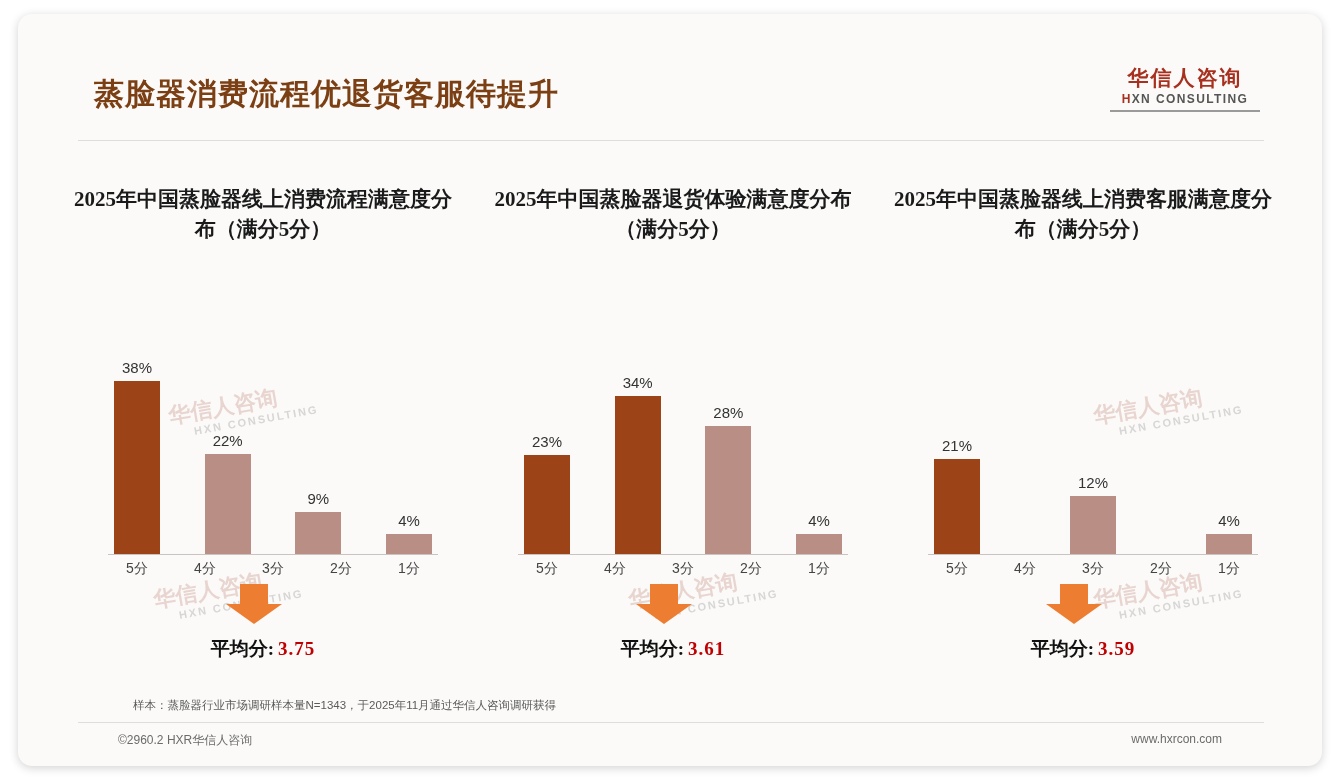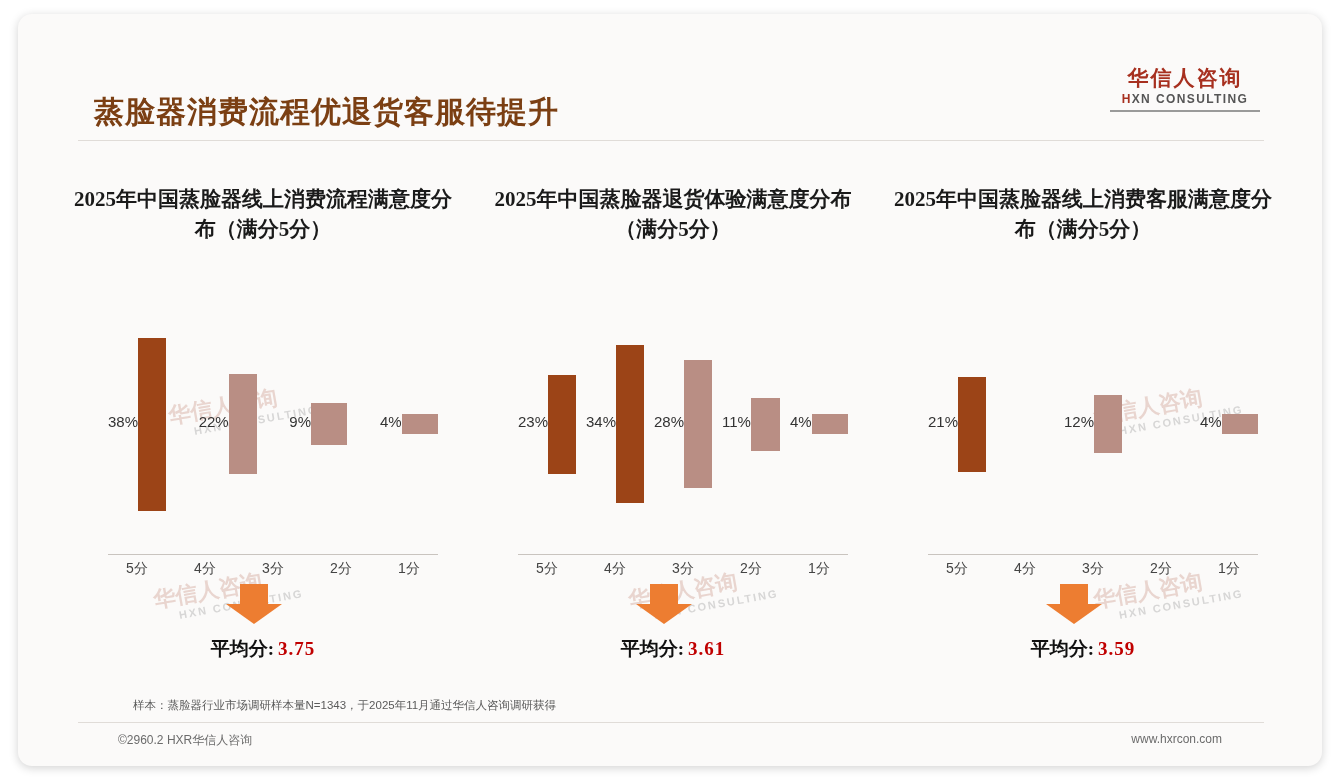--- a/index.html
+++ b/index.html
@@ -28,21 +28,21 @@
   
   .header {
     position: absolute;
     left: 0; top: 0;
     width: 100%;
     height: 118px;
   }
   .slide-title {
     position: absolute;
     left: 76px;
-    top: 78px;
+    top: 60px;
     font-family: "Liberation Sans", sans-serif;
     font-size: 30px;
     font-weight: bold;
     color: #7b3f13;
     letter-spacing: 1px;
     white-space: nowrap;
   }
   .logo {
     position: absolute;
     right: 62px;
@@ -129,21 +129,21 @@
     left: 0;
     top: 260px;
     width: 100%;
     height: 1px;
     background: #c9c4bf;
   }
   .bar-col {
     width: 58px;
     height: 100%;
     display: flex;
-    flex-direction: row;
+    flex-direction: column;
     justify-content: flex-end;
     align-items: center;
   }
   .bar-val {
     font-size: 15px;
     color: #333;
     margin-bottom: 5px;
     font-family: "Liberation Sans", sans-serif;
   }
   .bar {
@@ -336,24 +336,20 @@
           </div>
           <div class="bar-col">
             <div class="bar-val">34%</div>
             <div class="bar" style="height:158px; background:#9c4417;"></div>
           </div>
           <div class="bar-col">
             <div class="bar-val">28%</div>
             <div class="bar" style="height:128px; background:#b98e84;"></div>
           </div>
           <div class="bar-col">
-            <div class="bar-val">11%</div>
-            <div class="bar" style="height:53px; background:#b98e84;"></div>
-          </div>
-          <div class="bar-col">
             <div class="bar-val">4%</div>
             <div class="bar" style="height:20px; background:#b98e84;"></div>
           </div>
         </div>
         <div class="axis-line"></div>
         <div class="cat-row">
           <div class="cat">5分</div>
           <div class="cat">4分</div>
           <div class="cat">3分</div>
           <div class="cat">2分</div>

